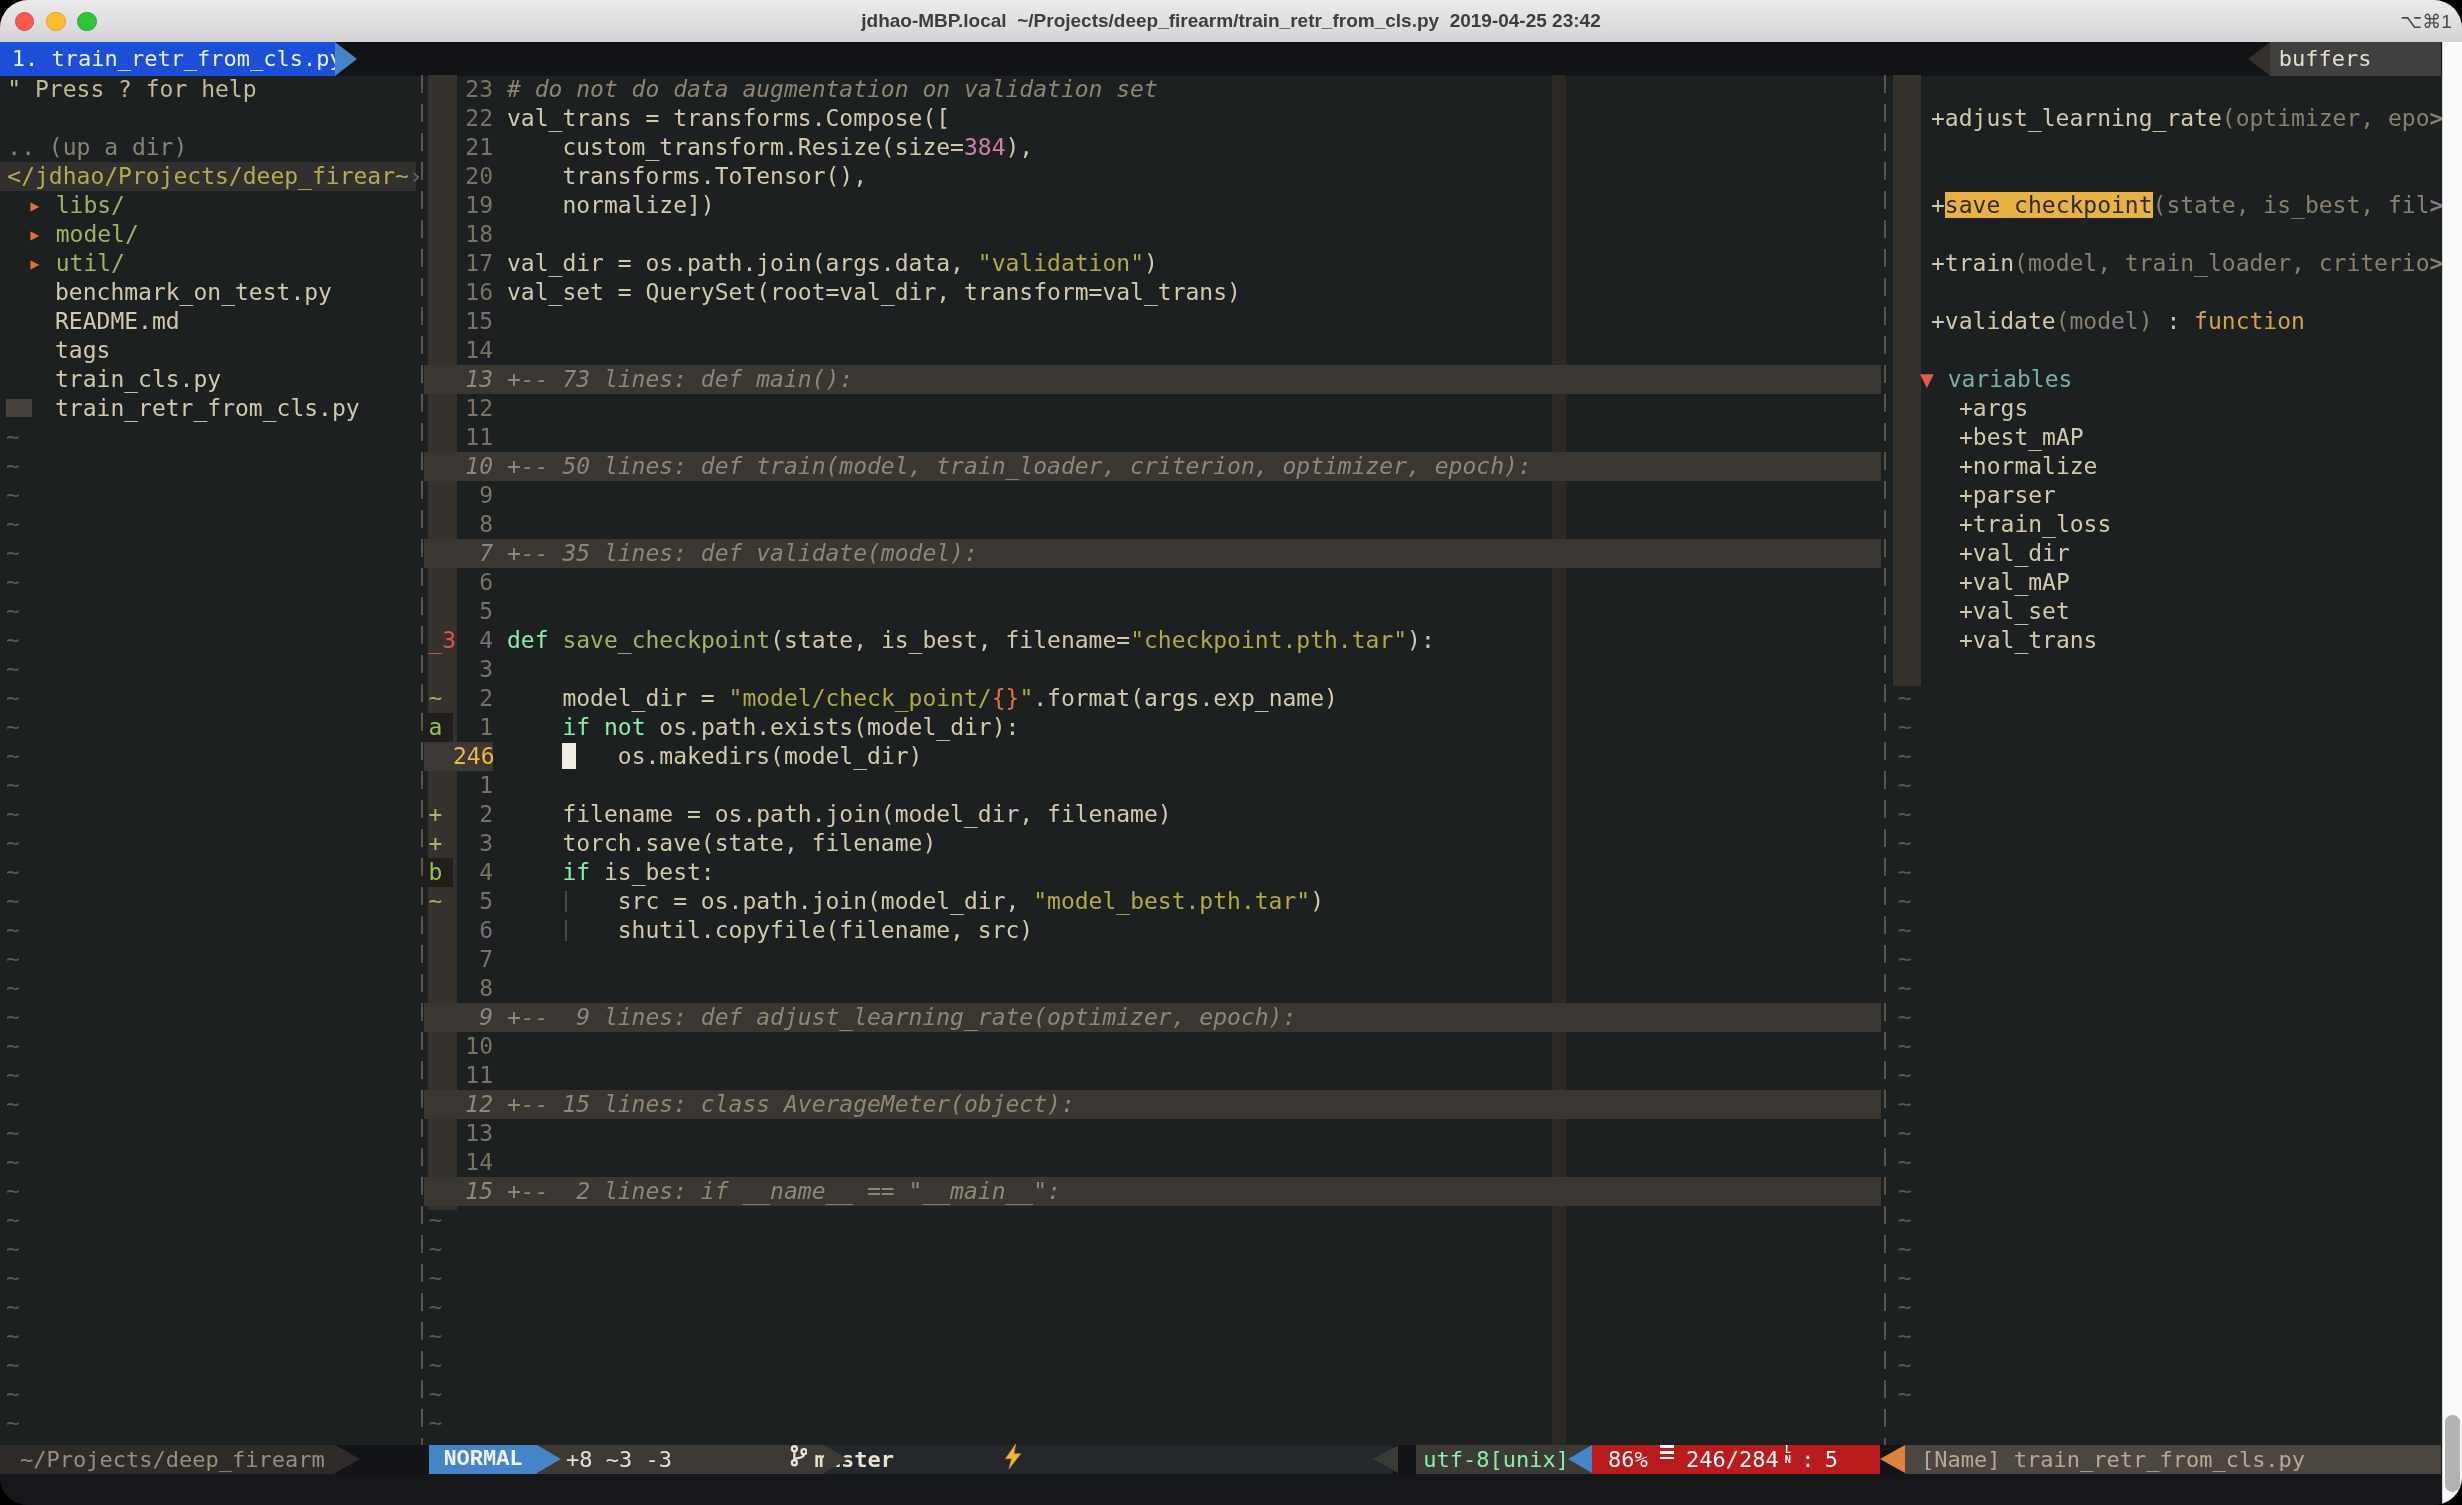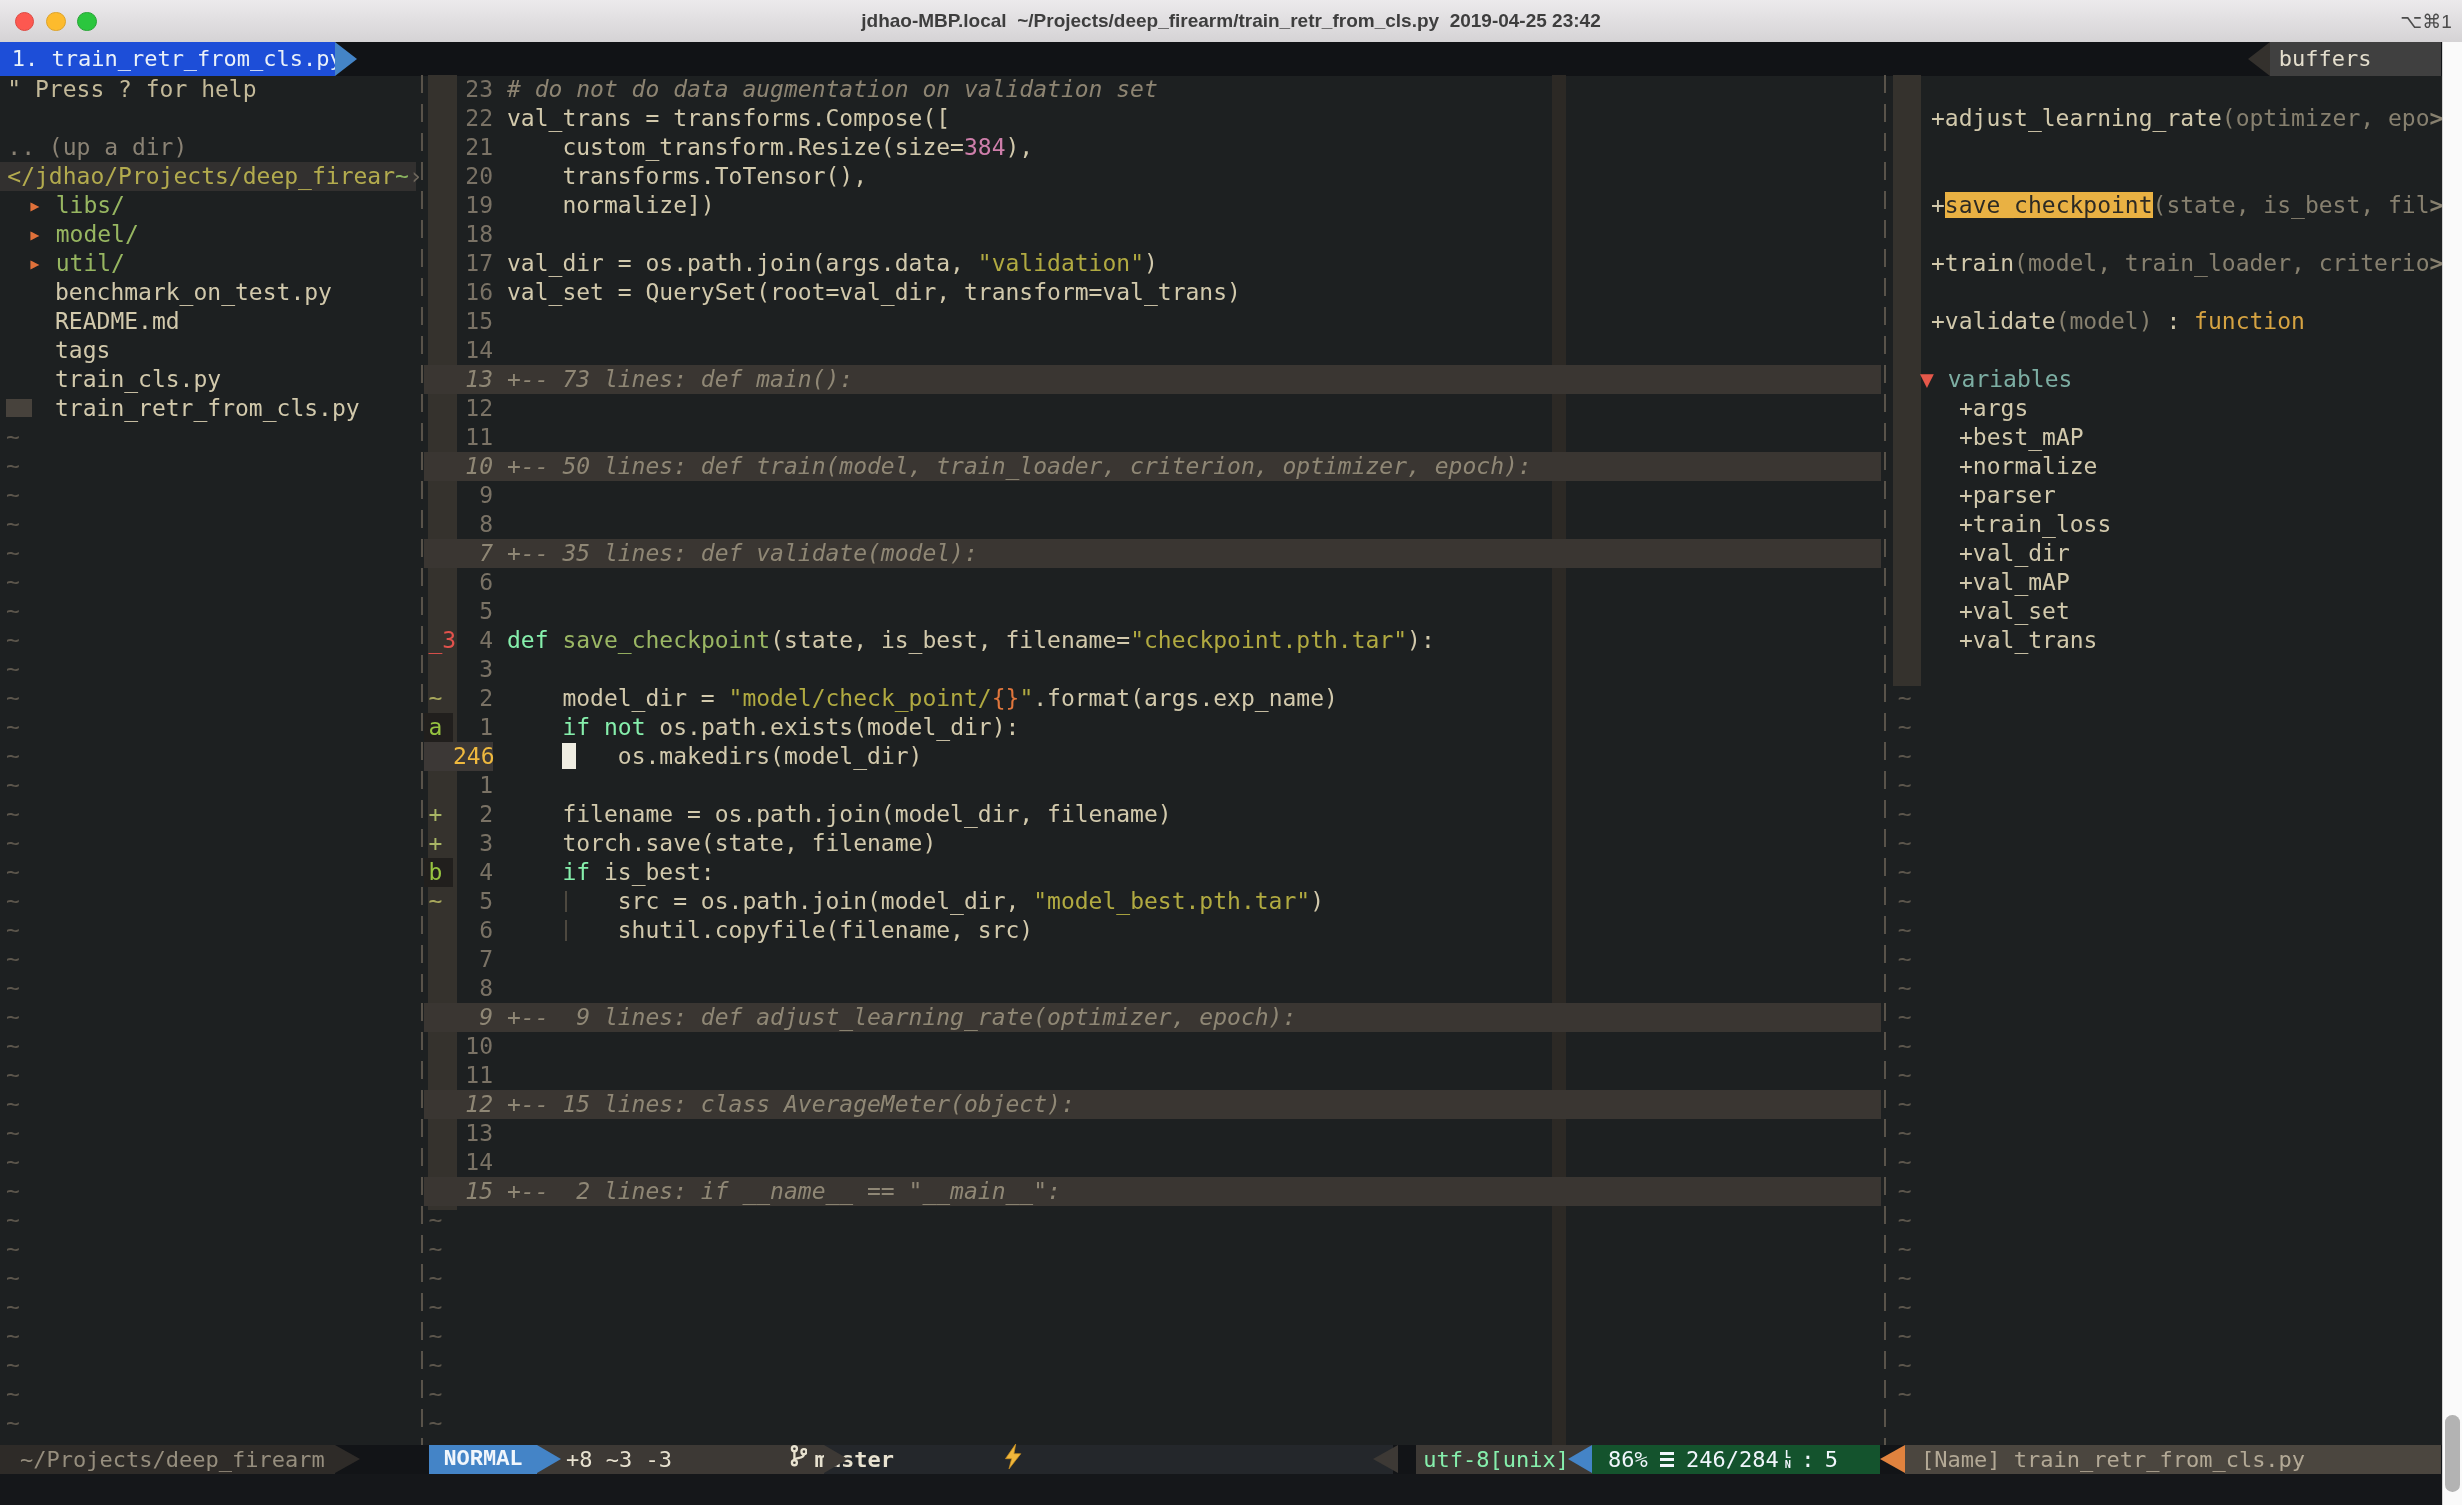--- a/index.html
+++ b/index.html
@@ -1,17 +1,17 @@
 <!DOCTYPE html>
 <html style="font-size:11.7px"><head>
 <meta charset="utf-8">
 <style>
   html,body{margin:0;padding:0;background:#000;}
   .screen{position:relative;width:2462px;height:1505px;background:#1d2021;overflow:hidden;
-          font-family:"DejaVu Sans Mono",monospace;font-size:23px;}
+          font-family:"DejaVu Sans Mono",monospace;font-size:23px;border-radius:28px;}
   
   .titlebar{position:absolute;left:0;top:0;width:2462px;height:42px;
             background:linear-gradient(#eceaec,#d5d3d5);border-bottom:0.7px solid #a5a3a5;
             display:flex;align-items:center;justify-content:center;
             font-family:"Liberation Sans",sans-serif;font-size:19px;font-weight:600;color:#3e3e3e;}
   .titlebar .title{white-space:pre;}
   .lights{position:absolute;left:14.7px;top:11.7px;display:flex;gap:11.7px;}
   .light{width:17.6px;height:17.6px;border-radius:50%;}
   .light.r{background:#fd5850;border:0.7px solid #dd4942;}
   .light.y{background:#fdbb2d;border:0.7px solid #dda32a;}
@@ -94,21 +94,21 @@
   .sl-mid{left:824px;width:569px;background:#24272b;color:#9d9588;}
   .sl-file{position:absolute;left:30px;}
   .sl-chev{position:absolute;left:421px;color:#3b3833;font-weight:bold;}
   .sl-mode{left:429px;width:108px;background:#4484c7;color:#f1f6fc;font-weight:bold;text-align:center;font-family:Liberation Mono, monospace;}
   .sl-mode-tri{left:537px;border-left:24px solid #4484c7;z-index:3;}
   .sl-git{left:537px;width:287px;background:#3d3935;color:#e8e2d0;display:flex;align-items:center;padding-left:29px;gap:0;}
   .sl-git-tri{left:824px;border-left:24px solid #3d3935;z-index:2;}
   .sl-enc-tri{left:1373px;border-right:25px solid #3d3935;}
   .sl-enc{left:1416px;width:194px;background:#3d3935;color:#86efac;padding-left:7.3px;}
   .sl-pos-tri{left:1568px;border-right:24px solid #4484c7;z-index:2;}
-  .sl-pos{left:1592px;width:288px;background:#14532d;color:#f1f6fc;display:flex;align-items:center;gap:10.3px;padding-left:16px;}
+  .sl-pos{left:1592px;width:288px;background:#b91c1c;color:#f1f6fc;display:flex;gap:10.3px;padding-left:16px;}
   .sl-org-tri{left:1880px;border-right:25px solid #e0823e;z-index:2;}
   .sl-tag{left:1905px;width:536px;background:#4b463f;color:#b3a996;padding-left:16px;}
   .bars{display:inline-flex;flex-direction:column;gap:2.9px;vertical-align:middle;margin:0 1.5px;}
   .bars i{display:block;width:14.7px;height:2.9px;background:#f1f6fc;}
   .lnstack{display:inline-flex;flex-direction:column;font-size:10.3px;line-height:9.5px;font-weight:bold;margin-left:-4.4px;}
   .branch-ico,.bolt-ico{display:inline-block;vertical-align:middle;}
   
   .cmdline{position:absolute;left:0;top:1474px;width:2462px;height:31px;background:#15171a;}
   .scrollbar{position:absolute;left:2442px;top:42px;width:20.5px;height:1463px;background:#fafafa;border-left:0.7px solid #d4d4d4;}
   .scroll-thumb{position:absolute;left:2.2px;top:1373px;width:14.7px;height:77px;background:#b3b3b3;border-radius:7.3px;}

